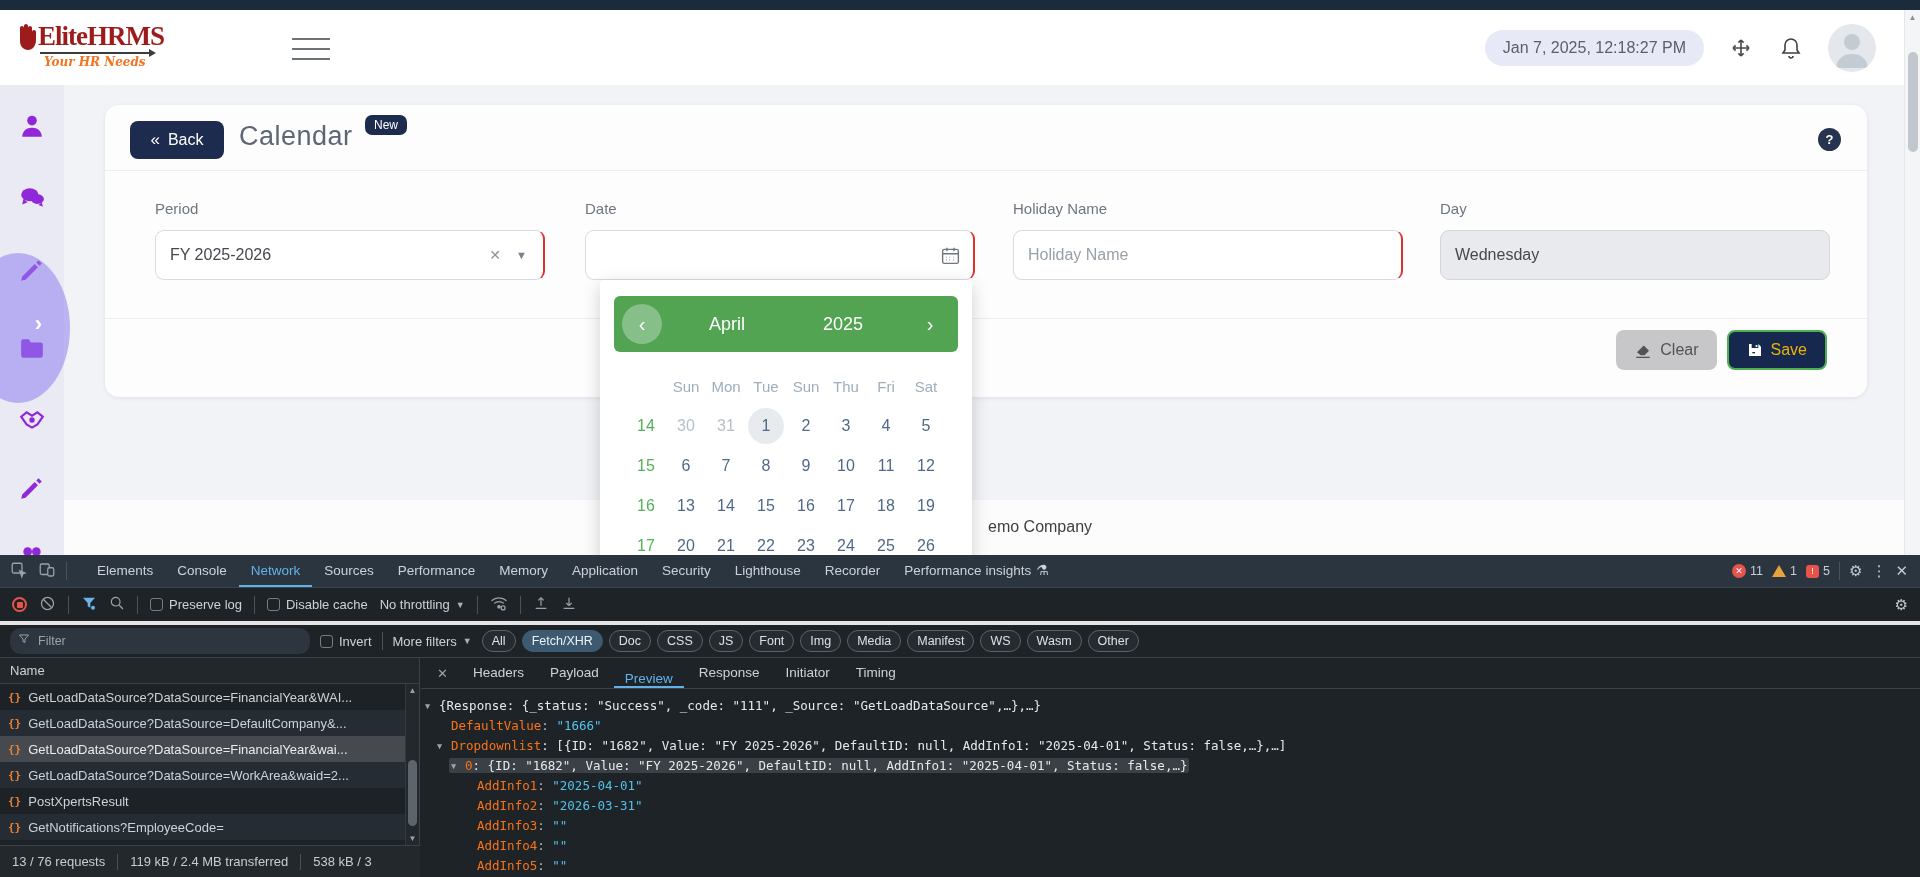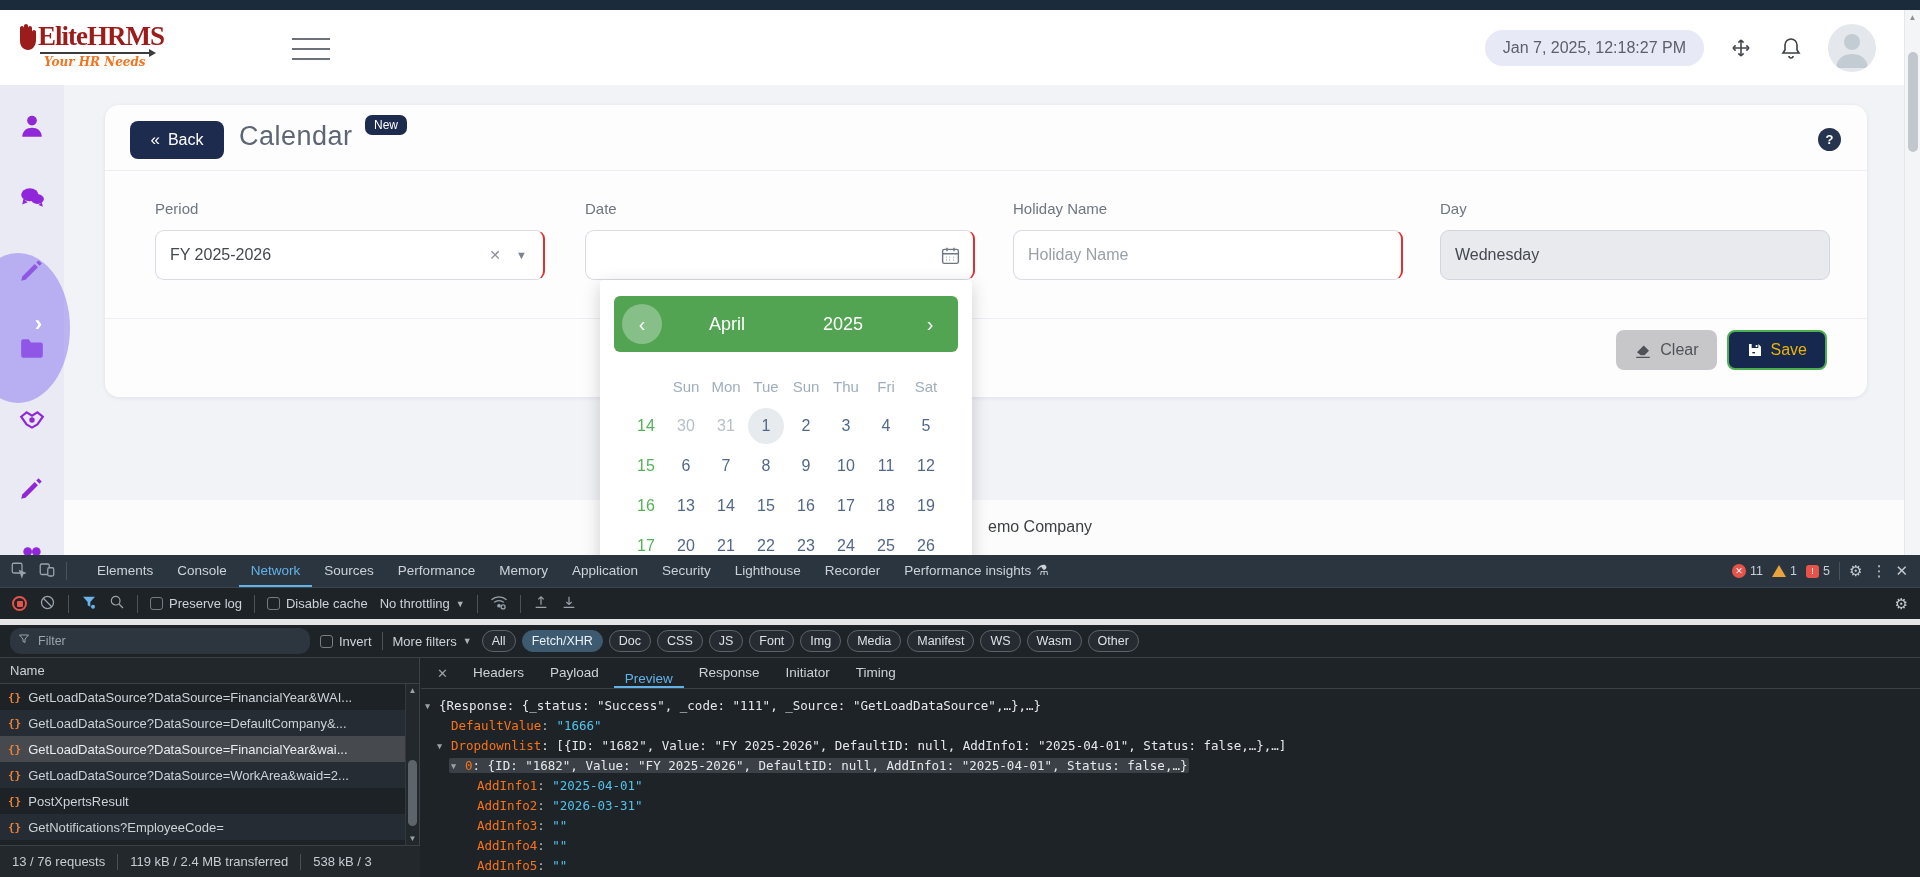--- a/index.html
+++ b/index.html
@@ -87,21 +87,21 @@
   .dt-tab { display:flex; align-items:center; gap:5px; padding:12px 12px; color:#ccd2d8; font-size:13.5px; cursor:pointer; border-bottom:2px solid transparent; }
   .dt-tab.active { color:#62b2e8; border-bottom-color:#62b2e8; }
   .dt-tab .flask { font-size:14px; }
   .dt-badges { margin-left:auto; display:flex; align-items:center; gap:9px; padding-right:12px; }
   .bdg { display:flex; align-items:center; gap:4px; font-size:12.5px; color:#c8ced4; }
   .bdg-err-ic { width:14px; height:14px; border-radius:50%; background:#e5534b; color:#fff; font-size:9px; display:flex; align-items:center; justify-content:center; }
   .bdg-warn-ic { width:0; height:0; border-left:7px solid transparent; border-right:7px solid transparent; border-bottom:12px solid #e8a33d; }
   .bdg-iss-ic { width:13px; height:13px; border-radius:3px; background:#e5534b; color:#fff; font-size:9px; display:flex; align-items:center; justify-content:center; }
   .dt-glyph { color:#c2c9cf; font-size:15px; cursor:pointer; }
 
-  .dt-toolbar { position:absolute; top:33px; left:0; width:100%; height:37px; background:#1e2328; border-bottom:6px solid #e5e5e5; display:flex; align-items:center; gap:12px; padding:0 12px; }
+  .dt-toolbar { position:absolute; top:33px; left:0; width:100%; height:37px; background:#1e2328; border-bottom:4px solid #e5e5e5; display:flex; align-items:center; gap:12px; padding:0 12px; }
   .rec-ic { width:15px; height:15px; border:2px solid #e5534b; border-radius:50%; display:flex; align-items:center; justify-content:center; cursor:pointer; }
   .rec-ic i { width:6px; height:6px; background:#e5534b; border-radius:1px; }
   .dt-check { display:flex; align-items:center; gap:6px; cursor:pointer; }
   .cbx { width:13px; height:13px; border:1.5px solid #767c83; border-radius:3px; background:transparent; }
   .throttle { display:flex; align-items:center; gap:6px; cursor:pointer; }
   .caret-dn { font-size:9px; color:#aab1b8; }
   .dt-right-gear { margin-left:auto; }
 
   .dt-filterrow { position:absolute; top:70px; left:0; width:100%; height:33px; background:#1e2328; border-bottom:1px solid #3a4147; display:flex; align-items:center; gap:10px; padding:0 10px; }
   .filter-wrap { position:relative; width:300px; height:26px; }

